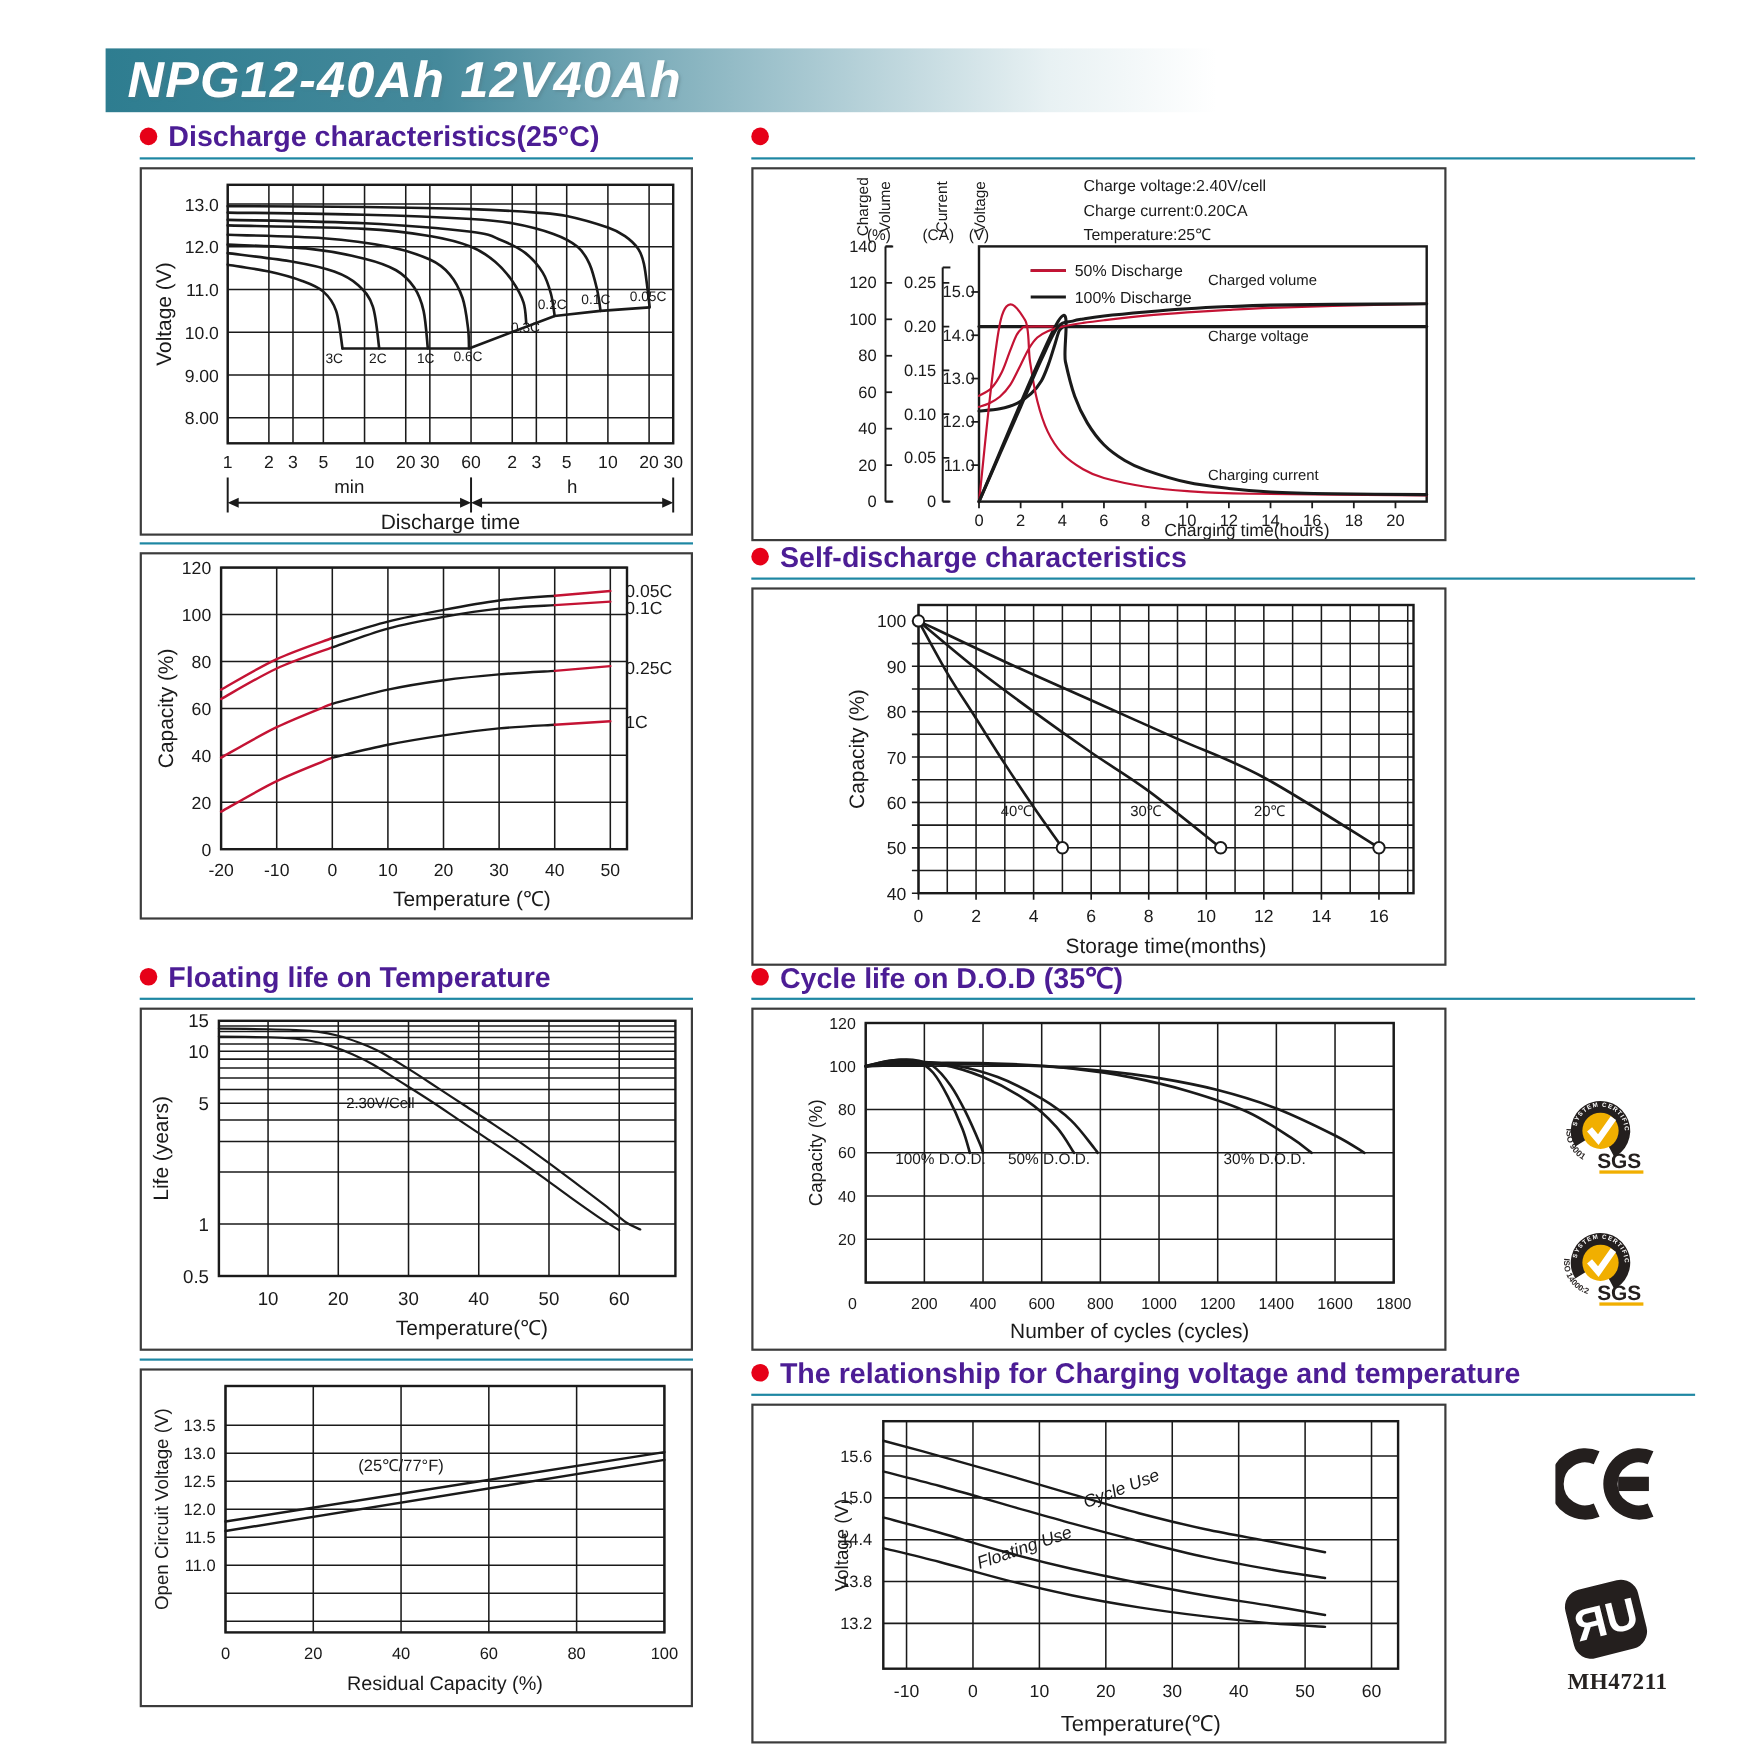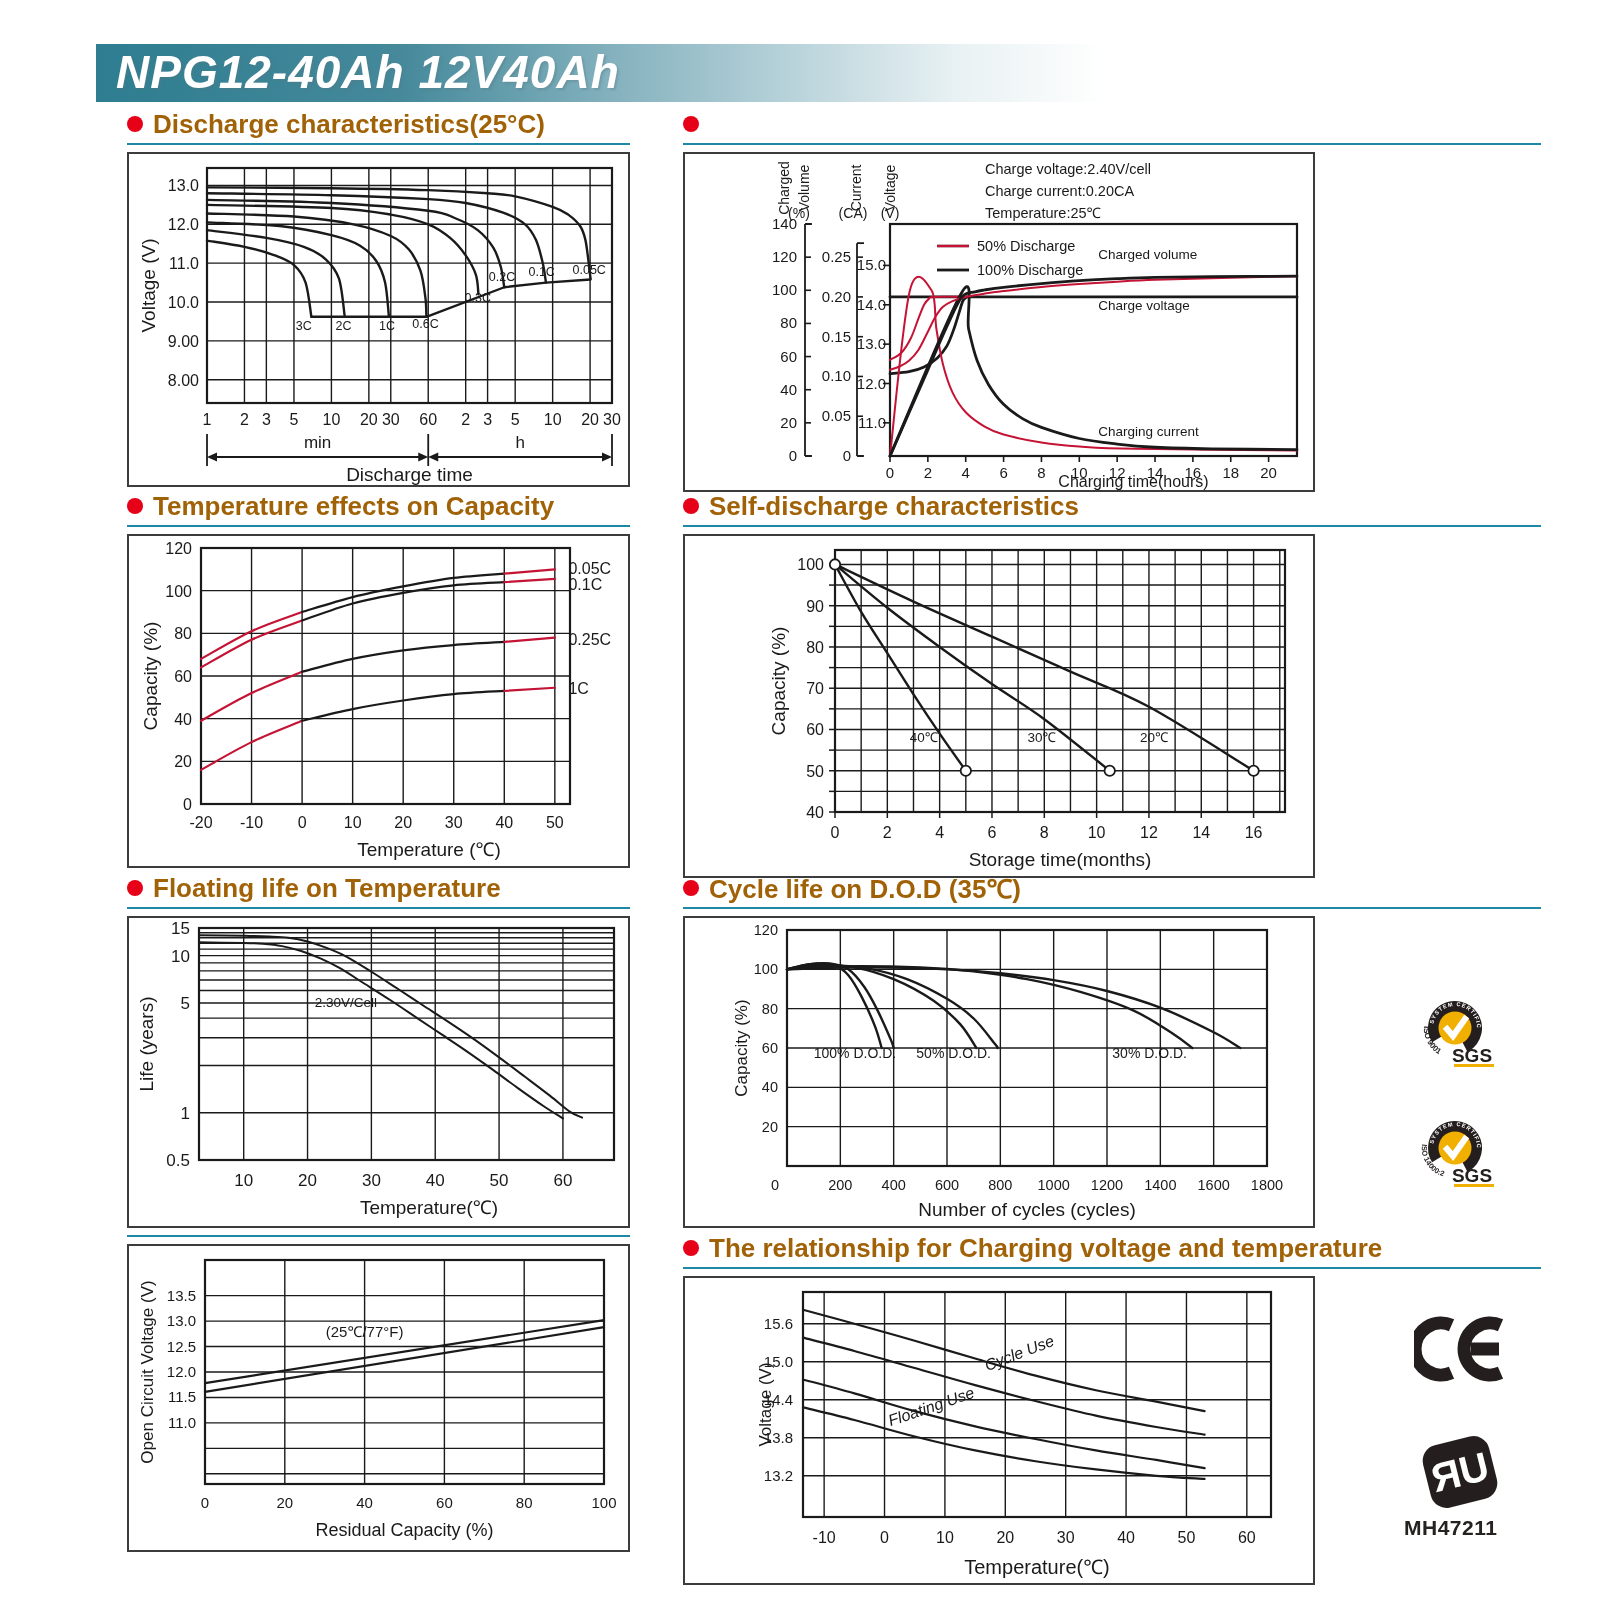--- a/index.html
+++ b/index.html
@@ -4,28 +4,28 @@
 <style>
   html,body{margin:0;padding:0;background:#fff;}
   body{width:1600px;height:1600px;position:relative;font-family:"Liberation Sans",sans-serif;overflow:hidden;}
   #header-bar{position:absolute;left:96px;top:44px;width:1010px;height:58px;
     background:linear-gradient(to right,#2e7d90 0%,#45899b 30%,#9ec2cc 60%,#e8f1f3 85%,#ffffff 100%);font-style:italic;}
   #header-bar h1{margin:0;padding:0 0 0 20px;font-size:46px;line-height:56px;font-weight:bold;color:#ffffff;
     letter-spacing:1px;text-shadow:2px 2px 2px rgba(90,120,130,.35);white-space:nowrap;}
   .sec{position:absolute;}
   .sec-head{display:flex;align-items:center;height:32px;}
   .dot{width:16px;height:16px;border-radius:50%;background:#e60018;margin-right:10px;flex:0 0 auto;}
-  .sec-head h2{margin:0;font-size:26px;font-weight:bold;color:#a16207;white-space:nowrap;}
+  .sec-head h2{margin:0;font-size:26px;font-weight:bold;color:#4c1d95;white-space:nowrap;}
   .sec-head h2.small{font-size:24px;}
   .rule{height:0;border-bottom:2px solid #1e87a3;margin-top:3px;}
   .chartbox{margin-top:7px;border:2px solid #3c3c3c;background:#fff;}
   svg text{font-family:"Liberation Sans",sans-serif;}
   .logo{position:absolute;}
-  #ul-code{position:absolute;left:1404px;top:1516px;width:112px;text-align:left;
-    font-size:21px;font-weight:bold;color:#262220;letter-spacing:.5px;}
+  #ul-code{position:absolute;left:1404px;top:1516px;width:112px;text-align:right;
+    font-size:21px;font-weight:bold;color:#262220;letter-spacing:.5px;font-family:Liberation Serif, serif;}
 </style>
 </head>
 <body>
 
 <div id="header-bar">
   <h1>NPG12-40Ah 12V40Ah</h1>
 </div>
 
 <div class="sec" style="left:127px;top:108px;width:503px">
   <div class="sec-head">
@@ -208,24 +208,20 @@
         <path d="M205,215.82857142857142C206.57751937984497,215.27619047619046,211.31007751937986,214.03333333333333,214.46511627906978,212.5142857142857C217.6201550387597,210.99523809523808,220.7751937984496,209.47619047619048,223.93023255813952,206.71428571428572C227.08527131782944,203.95238095238096,230.24031007751938,200.7761904761905,233.3953488372093,195.94285714285715C236.5503875968992,191.1095238095238,240.02093023255816,183.23809523809524,242.86046511627907,177.71428571428572C245.7,172.1904761904762,247.90852713178293,166.94285714285715,250.43255813953488,162.8C252.95658914728682,158.65714285714287,255.16511627906976,155.48095238095235,258.0046511627907,152.85714285714283C260.84418604651165,150.23333333333332,263.6837209302326,148.71428571428572,267.4697674418605,147.05714285714288C271.25581395348837,145.40000000000003,275.35736434108526,144.15714285714284,280.72093023255815,142.9142857142857C286.08449612403103,141.67142857142858,293.3410852713178,140.5666666666667,299.65116279069764,139.60000000000002C305.96124031007747,138.63333333333335,309.1162790697674,138.21904761904761,318.5813953488372,137.1142857142857C328.04651162790697,136.00952380952378,343.82170542635663,134.15904761904764,356.4418604651163,132.9714285714286C369.06201550387595,131.78380952380954,381.6821705426357,130.87238095238095,394.30232558139534,129.98857142857142C406.922480620155,129.1047619047619,419.5426356589147,128.3590476190476,432.1627906976744,127.66857142857143C444.78294573643404,126.97809523809524,454.2480620155039,126.4257142857143,470.0232558139535,125.84571428571431C485.7984496124031,125.26571428571431,503.1511627906977,124.79619047619049,526.8139534883721,124.18857142857144C550.4767441860465,123.58095238095238,597.8023255813954,122.53142857142856,612,122.19999999999999" fill="none" stroke="#c41334" stroke-width="2" stroke-linejoin="round" stroke-linecap="round"></path>
         <path d="M205,302C208.15503875968992,294.81904761904764,217.62015503875966,273.2761904761905,223.93023255813952,258.9142857142857C230.24031007751938,244.55238095238096,236.5503875968992,230.19047619047618,242.86046511627907,215.82857142857142C249.17054263565893,201.46666666666667,256.11162790697676,184.89523809523808,261.7906976744186,172.74285714285713C267.4697674418604,160.59047619047618,272.2023255813953,148.71428571428572,276.9348837209302,142.9142857142857C281.6674418604651,137.1142857142857,286.40000000000003,139.10285714285712,290.1860465116279,137.94285714285712C293.9720930232558,136.78285714285713,294.91860465116275,136.72761904761904,299.65116279069764,135.9542857142857C304.3837209302325,135.18095238095236,309.1162790697674,134.35238095238097,318.5813953488372,133.30285714285716C328.04651162790697,132.25333333333336,343.82170542635663,130.76190476190476,356.4418604651163,129.65714285714284C369.06201550387595,128.55238095238093,381.6821705426357,127.50285714285715,394.30232558139534,126.67428571428573C406.922480620155,125.84571428571431,419.5426356589147,125.23809523809527,432.1627906976744,124.68571428571431C444.78294573643404,124.13333333333335,454.2480620155039,123.69142857142856,470.0232558139535,123.35999999999999C485.7984496124031,123.02857142857141,503.1511627906977,122.89047619047616,526.8139534883721,122.69714285714284C550.4767441860465,122.50380952380951,597.8023255813954,122.28285714285713,612,122.19999999999999" fill="none" stroke="#1a1a1a" stroke-width="2.8" stroke-linejoin="round" stroke-linecap="round"></path>
         <text x="413.2325581395349" y="104.80000000000001" font-size="13.5" fill="#1a1a1a" text-anchor="start" font-weight="normal">Charged volume</text>
         <text x="413.2325581395349" y="156.17142857142858" font-size="13.5" fill="#1a1a1a" text-anchor="start" font-weight="normal">Charge voltage</text>
         <text x="413.2325581395349" y="282.1142857142857" font-size="13.5" fill="#1a1a1a" text-anchor="start" font-weight="normal">Charging current</text>
       </svg>
   </div>
 </div>
 
 <div class="sec" style="left:127px;top:490px;width:503px">
-  <div class="sec-head">
-      <span class="dot"></span>
-    <h2>Temperature effects on Capacity</h2>
-    </div>
   <div class="rule" style="width:503px"></div>
   <div class="chartbox" style="width:499px;height:330px">
     <svg id="chart2" width="499" height="330">
         <line x1="72" y1="12" x2="72" y2="268" stroke="#1a1a1a" stroke-width="1.4"></line>
         <line x1="122.54794520547945" y1="12" x2="122.54794520547945" y2="268" stroke="#1a1a1a" stroke-width="1.4"></line>
         <line x1="173.0958904109589" y1="12" x2="173.0958904109589" y2="268" stroke="#1a1a1a" stroke-width="1.4"></line>
         <line x1="223.64383561643834" y1="12" x2="223.64383561643834" y2="268" stroke="#1a1a1a" stroke-width="1.4"></line>
         <line x1="274.1917808219178" y1="12" x2="274.1917808219178" y2="268" stroke="#1a1a1a" stroke-width="1.4"></line>
         <line x1="324.73972602739724" y1="12" x2="324.73972602739724" y2="268" stroke="#1a1a1a" stroke-width="1.4"></line>
         <line x1="375.2876712328767" y1="12" x2="375.2876712328767" y2="268" stroke="#1a1a1a" stroke-width="1.4"></line>

